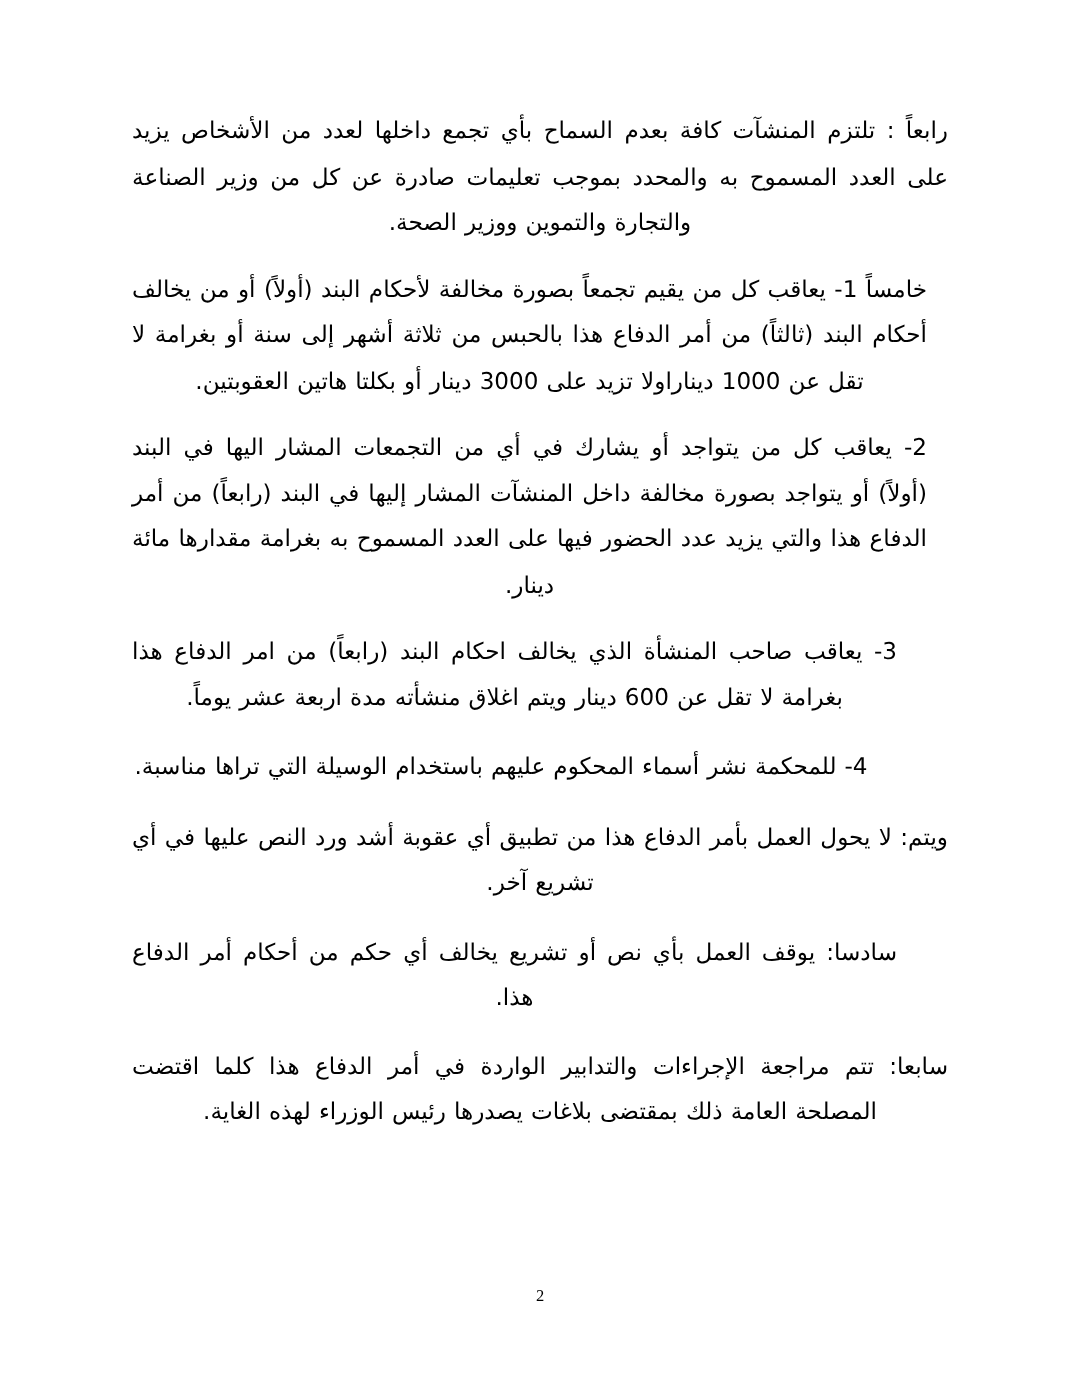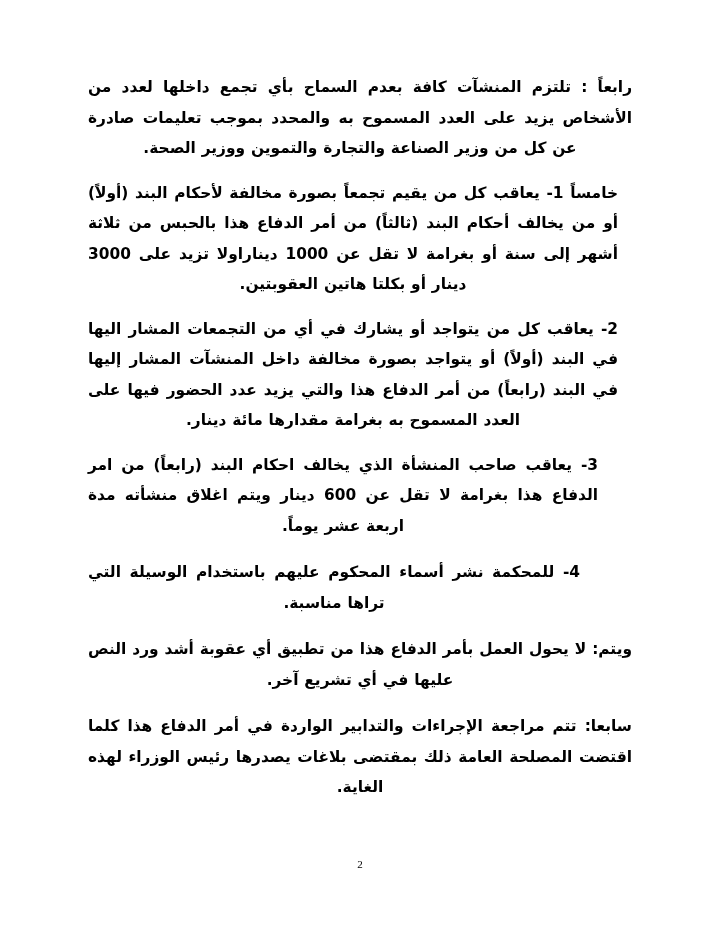--- a/index.html
+++ b/index.html
@@ -31,21 +31,21 @@
     width: 544px;
   }
 
   .para {
     direction: rtl;
     text-align: justify;
     text-align-last: center;
     font-size: 15.4px;
     line-height: 30.5px;
     margin: 0 0 10px 0;
-    font-weight: 700;
+    font-weight: 400;
     letter-spacing: 0;
     word-spacing: 0.5px;
   }
 
   
   .para.hang {
     padding-right: 0;
     text-indent: 0;
   }
 
@@ -86,19 +86,20 @@
     <p class="para indent-sm gap-a">خامساً 1- يعاقب كل من يقيم تجمعاً بصورة مخالفة لأحكام البند (أولاً) أو من يخالف أحكام البند (ثالثاً) من أمر الدفاع هذا بالحبس من ثلاثة أشهر إلى سنة أو بغرامة لا تقل عن  1000 ديناراولا تزيد على  3000 دينار  أو بكلتا هاتين العقوبتين.</p>
 
     <p class="para indent-sm gap-a">2- يعاقب كل من يتواجد أو يشارك في أي من التجمعات المشار اليها في البند (أولاً) أو يتواجد بصورة مخالفة داخل المنشآت المشار إليها في البند (رابعاً) من أمر الدفاع هذا والتي يزيد عدد الحضور فيها على العدد المسموح به بغرامة مقدارها مائة دينار.</p>
 
     <p class="para indent-md gap-b">3- يعاقب صاحب المنشأة الذي يخالف احكام البند (رابعاً) من امر الدفاع هذا بغرامة لا تقل عن  600 دينار ويتم اغلاق منشأته  مدة اربعة عشر يوماً.</p>
 
     <p class="para indent-lg gap-b">4- للمحكمة نشر أسماء المحكوم عليهم باستخدام الوسيلة التي تراها مناسبة.</p>
 
     <p class="para hang gap-b">ويتم: لا يحول العمل بأمر الدفاع هذا من تطبيق أي عقوبة أشد ورد النص عليها في أي تشريع آخر.</p>
 
+    <p class="para indent-md gap-c">سادسا: يوقف العمل بأي نص أو تشريع يخالف أي حكم من أحكام أمر الدفاع هذا.</p>
 
     <p class="para hang">سابعا: تتم مراجعة الإجراءات والتدابير الواردة في أمر الدفاع هذا كلما اقتضت المصلحة العامة ذلك بمقتضى بلاغات يصدرها رئيس الوزراء لهذه الغاية.</p>
 
   </div>
 
   <div class="page-number">2</div>
 </div>
 
 </body></html>

